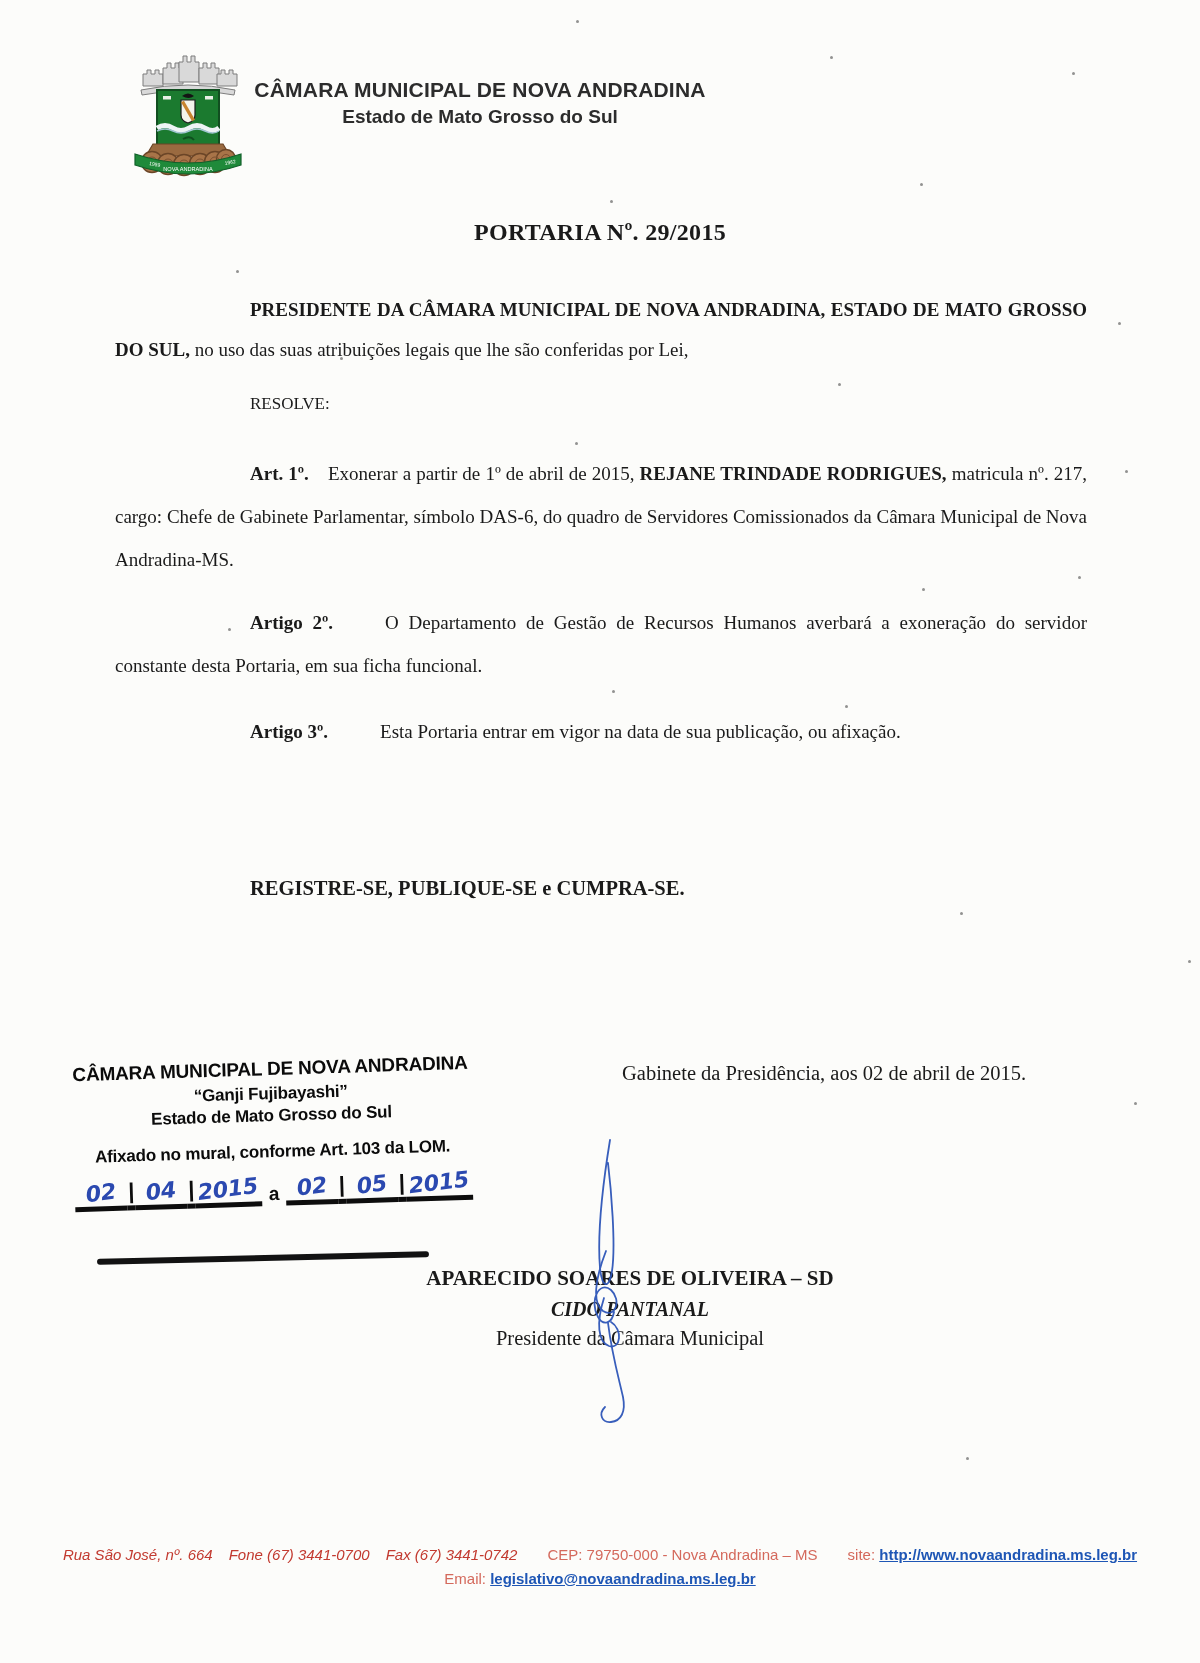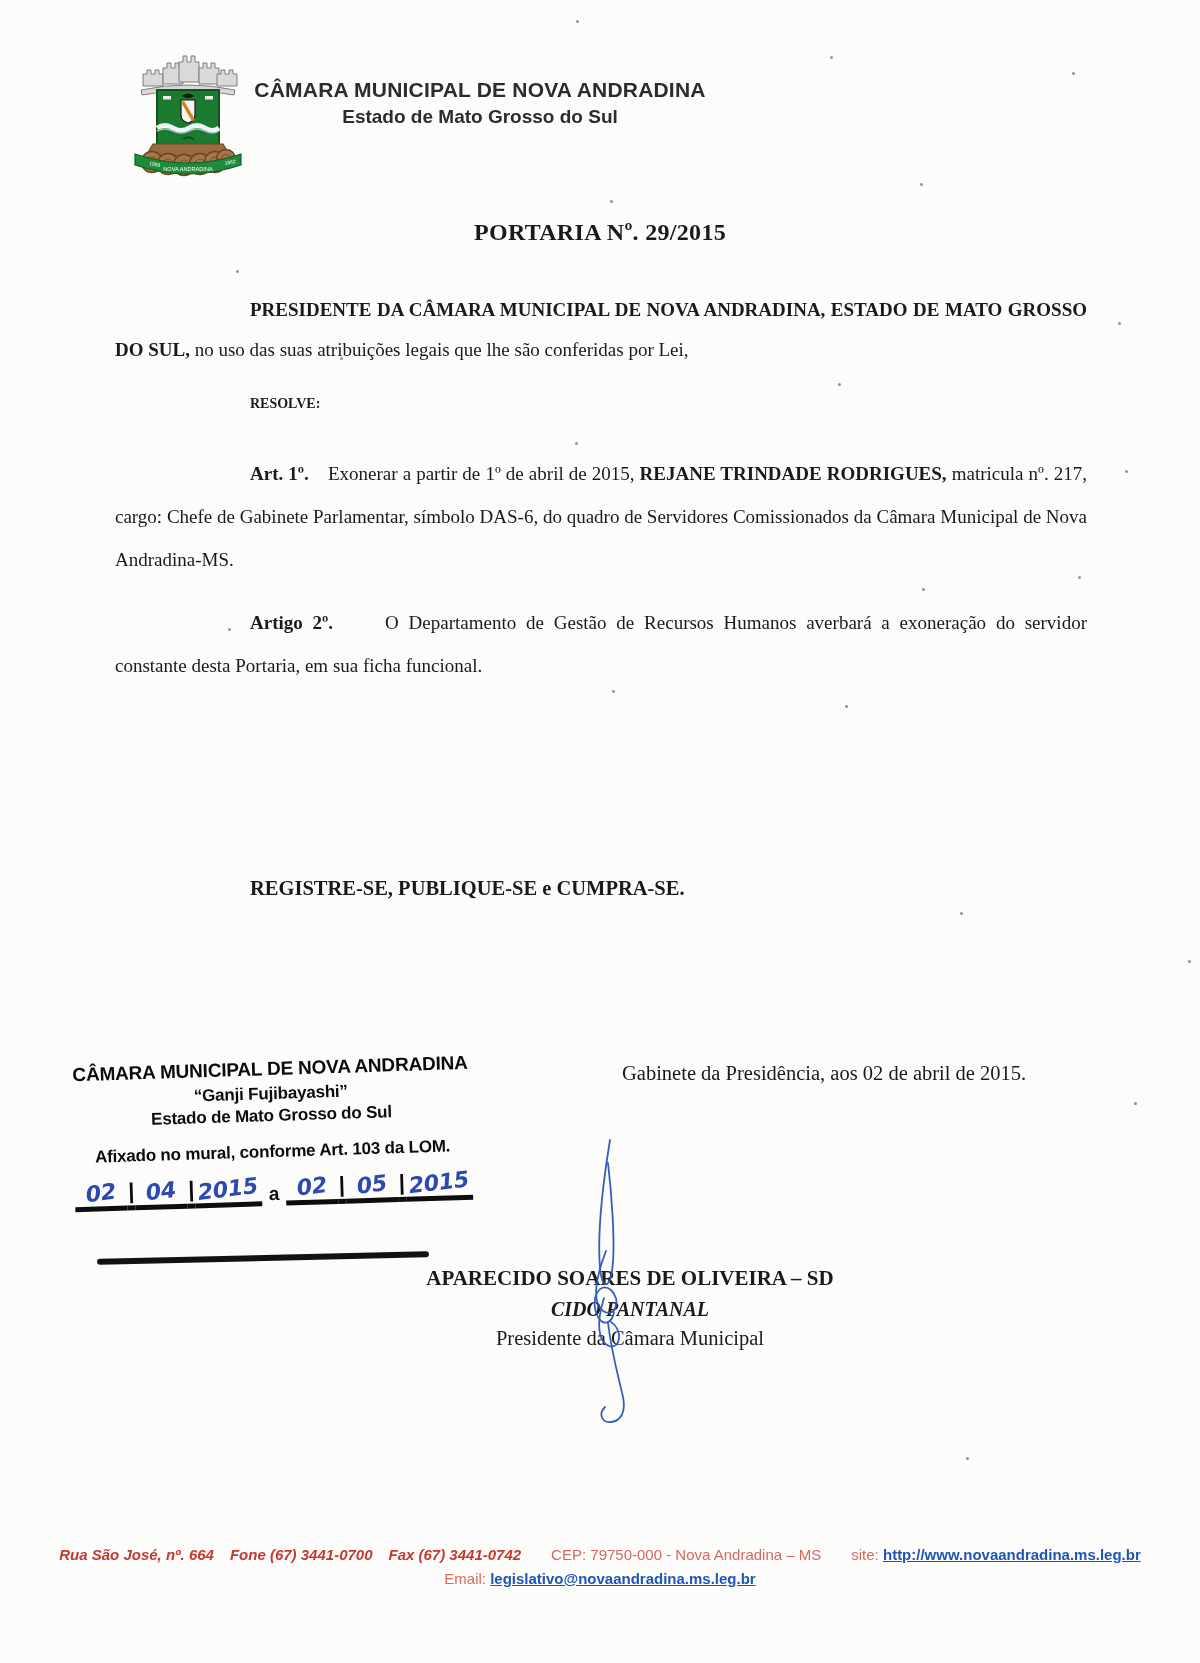--- a/index.html
+++ b/index.html
@@ -20,21 +20,21 @@
   .doc-title{
     position:absolute; left:115px; top:219px; width:970px; text-align:center;
     font-weight:bold; font-size:24px; letter-spacing:.3px;
   }
   .para{
     position:absolute; left:115px; width:972px; font-size:19px; line-height:40px;
     text-align:justify;
   }
   .indent{text-indent:135px;}
   .preamble{top:290px;}
-  .resolve{top:384px; left:250px; width:400px; font-weight:bold; font-size:14px;}
+  .resolve{top:384px; left:250px; width:400px; font-weight:normal; font-size:17px;}
   .art1{top:452px; line-height:43px;}
   .art2{top:601px; line-height:43px;}
   .art3{top:712px;}
   .art4{top:788px;}
   .closing{top:868px; left:250px; width:700px; font-weight:bold; font-size:20.5px; text-align:left;}
   .b{font-weight:bold;}
   .tab-lg{display:inline-block; width:52px;}
   .tab-sm{display:inline-block; width:14px;}
   .office-date{
     position:absolute; left:622px; top:1062px; width:470px; font-size:20.5px; text-align:left;
@@ -66,21 +66,21 @@
   .sig-block{position:absolute; left:130px; top:1266px; width:1000px; text-align:center;}
   .sig-name{font-weight:bold; font-size:21px;}
   .sig-nick{font-weight:bold; font-style:italic; font-size:20px; margin-top:7px;}
   .sig-role{font-size:20.5px; margin-top:6px;}
   .sig-scribble{position:absolute; left:553px; top:1133px; width:122px; height:298px;}
   
   .footer{
     position:absolute; left:0; top:1546px; width:100%; text-align:center;
     font-family:"Liberation Sans", sans-serif; font-size:15px;
   }
-  .f-red{color:#c23a30; font-weight:bold; font-style:italic;}
+  .f-red{color:#c23a30; font-weight:normal; font-style:italic;}
   .f-salmon{color:#d4695c;}
   .f-link{color:#1e56b5; font-weight:bold; text-decoration:underline; cursor:pointer;}
   .f-gap{display:inline-block; width:16px;}
   .f-gap-lg{display:inline-block; width:30px;}
   .footer-line2{margin-top:7px;}
   
   .speck{position:absolute; width:3px; height:3px; background:#3a3a3a; border-radius:50%; opacity:.55;}
 </style>
 </head>
 <body>
@@ -144,20 +144,21 @@
   <div class="doc-title">PORTARIA Nº. 29/2015</div>
 
   <div class="para indent preamble"><span class="b">PRESIDENTE DA CÂMARA MUNICIPAL DE NOVA ANDRADINA, ESTADO DE MATO GROSSO DO SUL,</span><span> no uso das suas atribuições legais que lhe são conferidas por Lei,</span></div>
 
   <div class="para resolve">RESOLVE:</div>
 
   <div class="para indent art1"><span class="b">Art. 1º.</span><span class="tab-sm"></span><span> Exonerar a partir de 1º de abril de 2015, </span><span class="b">REJANE TRINDADE RODRIGUES,</span><span> matricula nº. 217, cargo: Chefe de Gabinete Parlamentar, símbolo DAS-6, do quadro de Servidores Comissionados da Câmara Municipal de Nova Andradina-MS.</span></div>
 
   <div class="para indent art2"><span class="b">Artigo 2º.</span><span class="tab-lg"></span><span>O Departamento de Gestão de Recursos Humanos averbará a exoneração do servidor constante desta Portaria, em sua ficha funcional.</span></div>
 
+  <div class="para indent art3"><span class="b">Artigo 3º.</span><span class="tab-lg"></span><span>Esta Portaria entrar em vigor na data de sua publicação, ou afixação.</span></div>
 
 
   <div class="para closing">REGISTRE-SE, PUBLIQUE-SE e CUMPRA-SE.</div>
 
   <div class="office-date">Gabinete da Presidência, aos 02 de abril de 2015.</div>
 
   <div class="stamp">
     <div class="s1">CÂMARA MUNICIPAL DE NOVA ANDRADINA</div>
     <div class="s2">“Ganji Fujibayashi”</div>
     <div class="s3">Estado de Mato Grosso do Sul</div>

